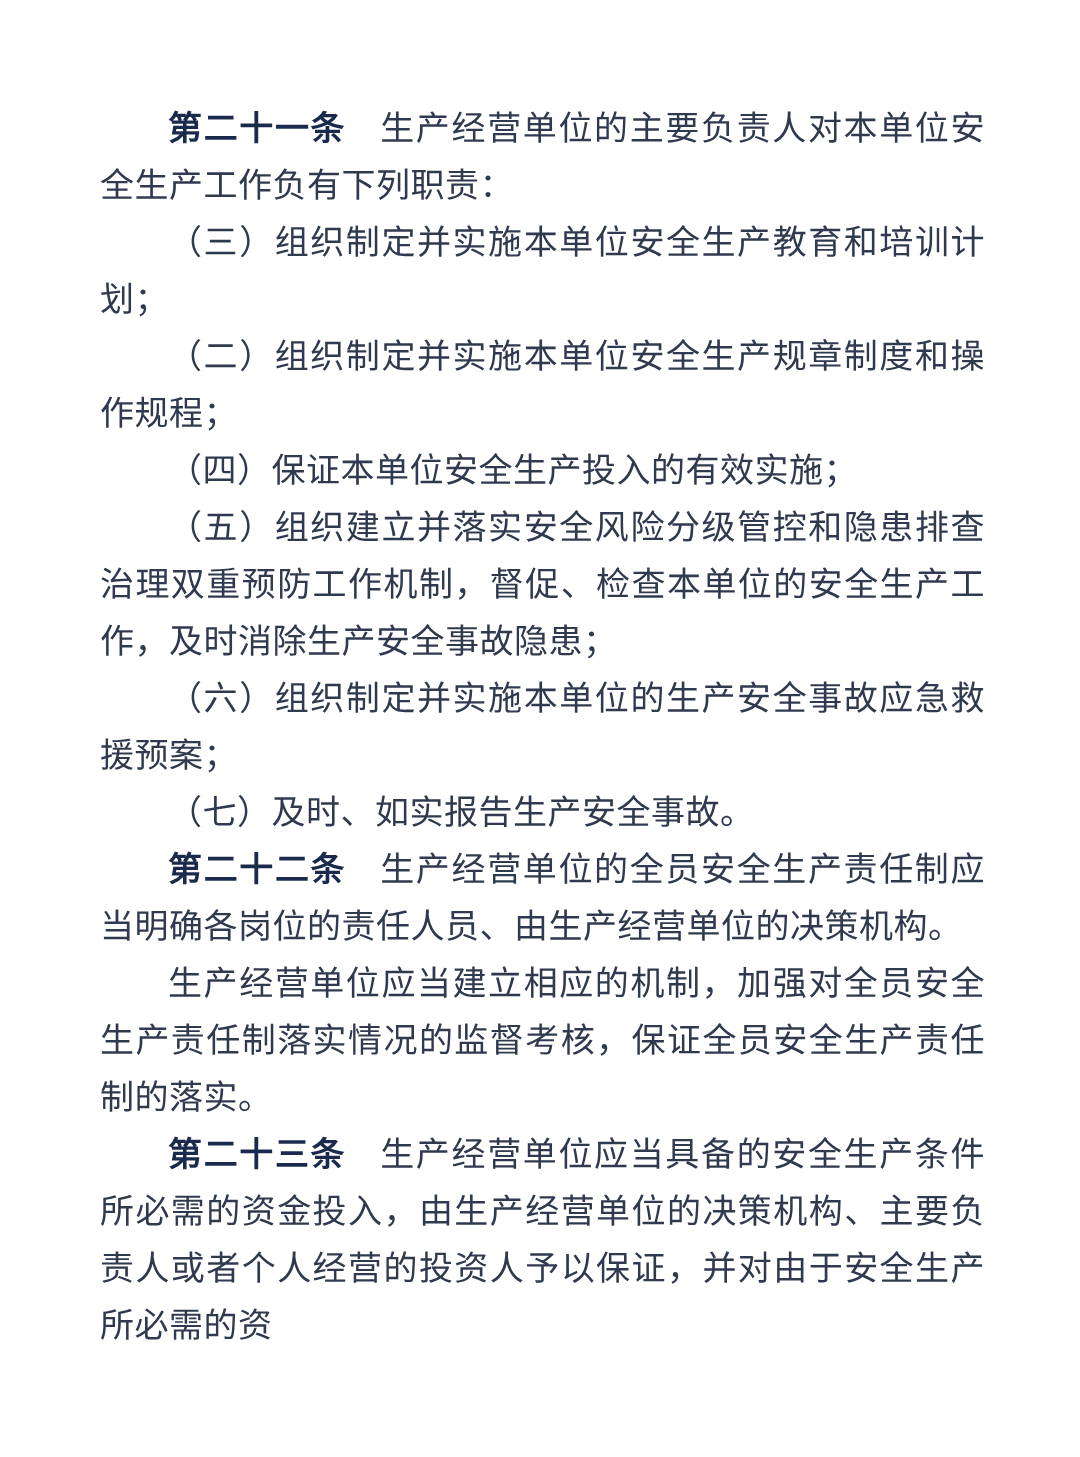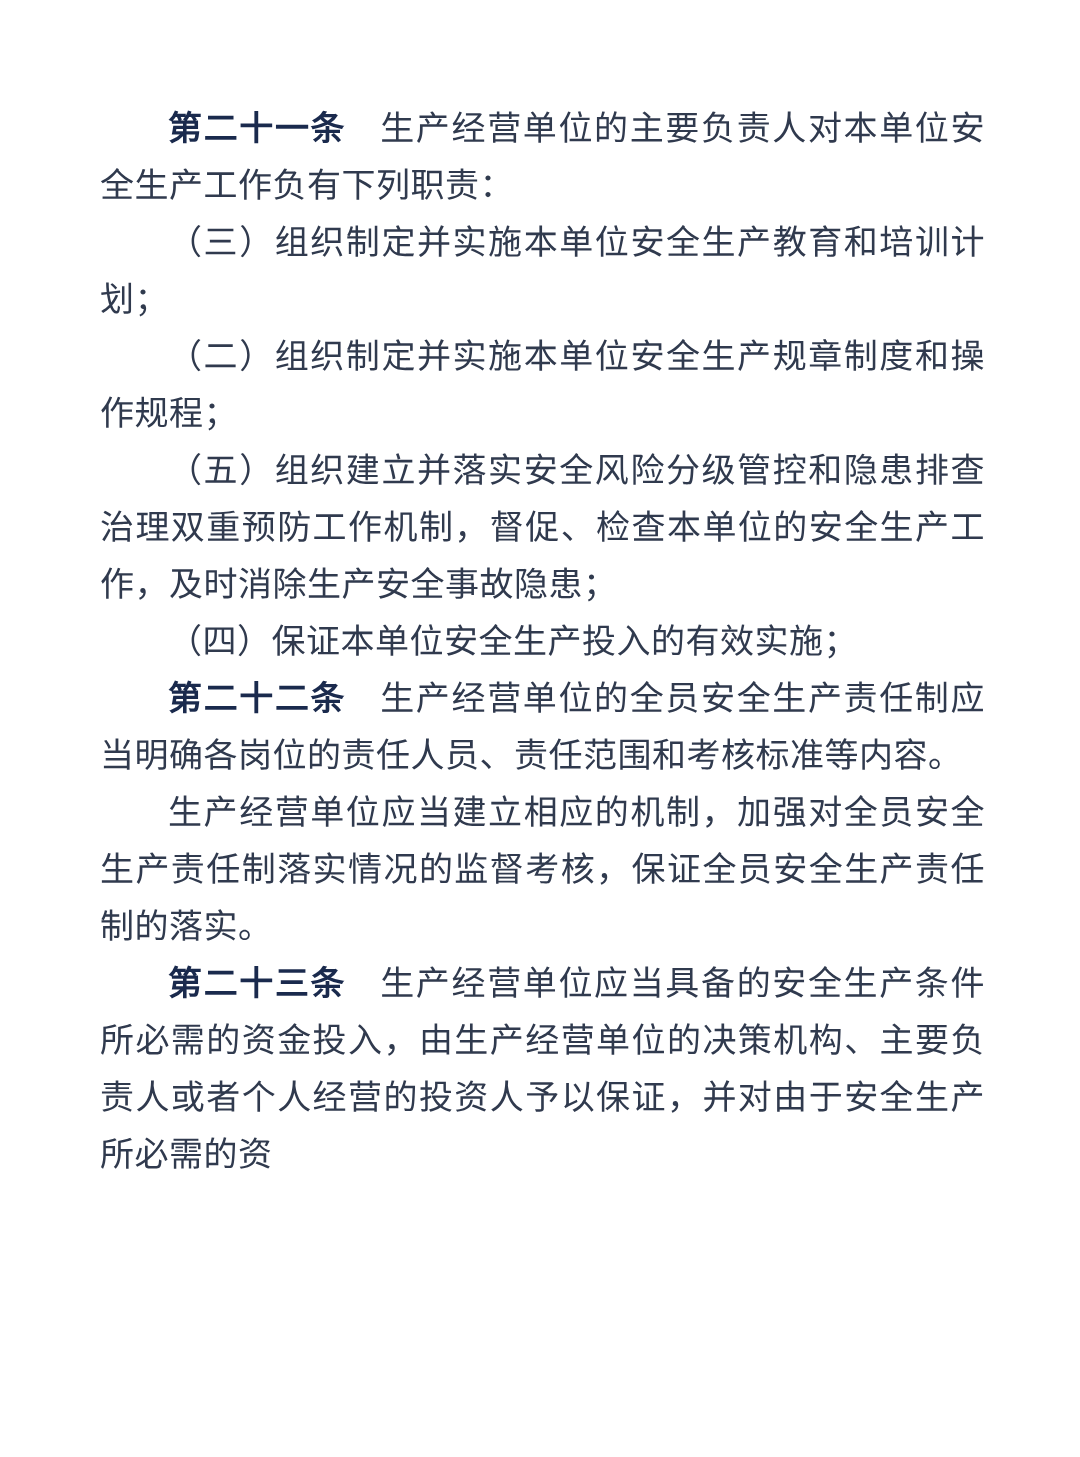--- a/index.html
+++ b/index.html
@@ -50,31 +50,37 @@
 
   <p class="para">
     <span class="article-no"></span><span>（三）组织制定并实施本单位安全生产教育和培训计划；</span>
   </p>
 
   <p class="para">
     <span class="article-no"></span><span>（二）组织制定并实施本单位安全生产规章制度和操作规程；</span>
   </p>
 
   <p class="para">
+    <span class="article-no"></span><span>（四）保证本单位安全生产投入的有效实施；</span>
+  </p>
+
+  <p class="para">
     <span class="article-no"></span><span>（五）组织建立并落实安全风险分级管控和隐患排查治理双重预防工作机制，督促、检查本单位的安全生产工作，及时消除生产安全事故隐患；</span>
   </p>
 
   <p class="para">
-    <span class="article-no"></span><span>（四）保证本单位安全生产投入的有效实施；</span>
+    <span class="article-no"></span><span>（六）组织制定并实施本单位的生产安全事故应急救援预案；</span>
   </p>
 
-
+  <p class="para">
+    <span class="article-no"></span><span>（七）及时、如实报告生产安全事故。</span>
+  </p>
 
   <p class="para">
-    <span class="article-no">第二十二条</span><span>生产经营单位的全员安全生产责任制应当明确各岗位的责任人员、责任范围和考核标准等内容。</span>
+    <span class="article-no">第二十二条</span><span>生产经营单位的全员安全生产责任制应当明确各岗位的责任人员、由生产经营单位的决策机构。</span>
   </p>
 
   <p class="para">
     <span class="article-no"></span><span>生产经营单位应当建立相应的机制，加强对全员安全生产责任制落实情况的监督考核，保证全员安全生产责任制的落实。</span>
   </p>
 
   <p class="para">
     <span class="article-no">第二十三条</span><span>生产经营单位应当具备的安全生产条件所必需的资金投入，由生产经营单位的决策机构、主要负责人或者个人经营的投资人予以保证，并对由于安全生产所必需的资</span>
   </p>
 

